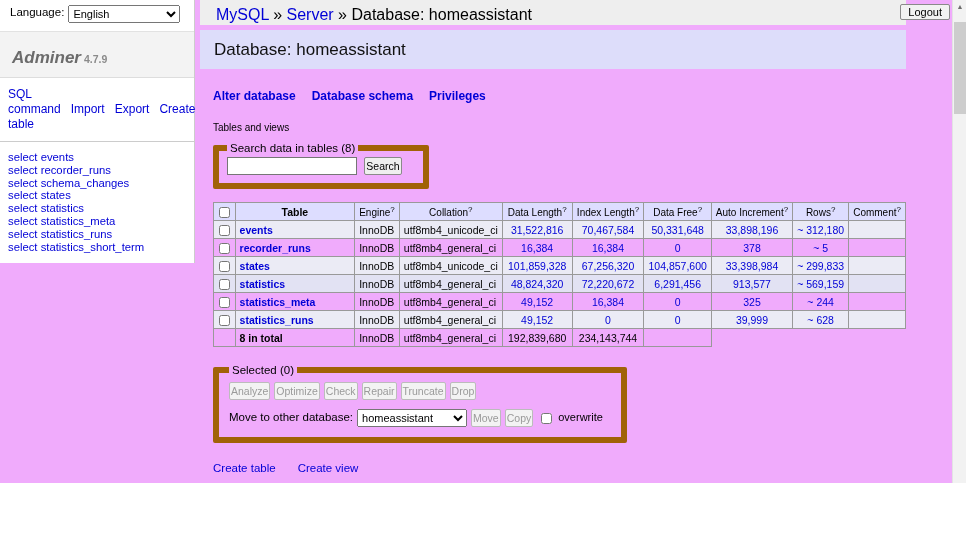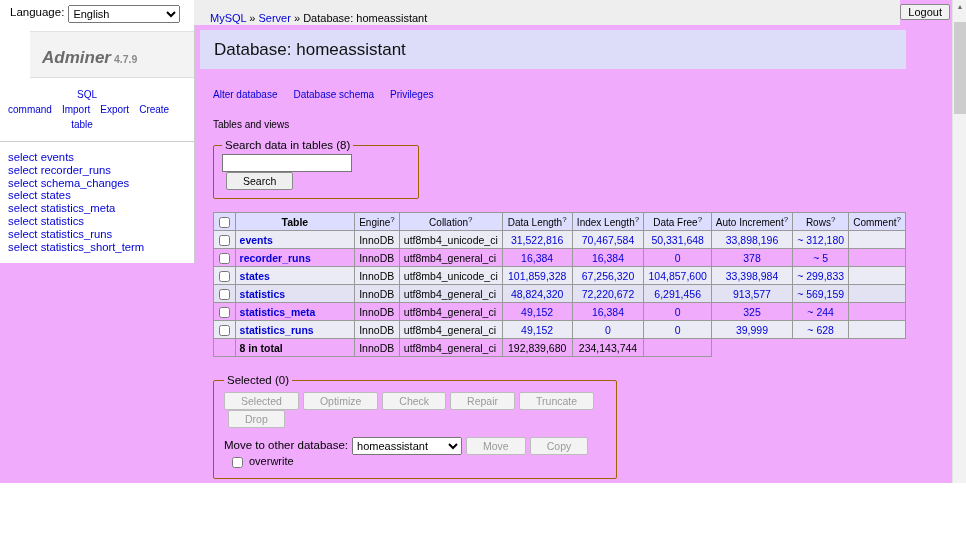--- a/index.html
+++ b/index.html
@@ -5,47 +5,47 @@
   * { margin:0; padding:0; }
   body { font-family:"Liberation Sans","DejaVu Sans",sans-serif; font-size:12px; color:#000; background:#fff; }
   .app { position:relative; width:966px; height:483px; overflow:hidden; background:#f0abfc; }
   a { color:#0000d6; text-decoration:none; cursor:pointer; }
 
   
   .sidebar { position:absolute; left:0; top:0; width:194px; border-right:1px solid #ccc; padding-bottom:6px; background:#fff; }
   .lang-row { height:25px; padding:5px 0 0 10px; box-sizing:border-box; }
   .lang-row label { font-size:11.5px; }
   .lang-row select { width:112px; height:18px; font-size:11px; margin-left:4px; vertical-align:top; }
-  .brand { margin-top:6px; background:#f3f3f3; border-top:1px solid #e2e2e2; border-bottom:1px solid #ddd; padding:9px 12px 8px;margin-left:30px; }
+  .brand { margin-top:6px; background:#f3f3f3; border-top:1px solid #e2e2e2; border-bottom:1px solid #ddd; padding:9px 12px 8px; }
   .brand-name { font-style:italic; font-size:17px; color:#6b6b6b; }
   .brand-ver { font-size:10.5px; color:#8a8a8a; margin-left:3px; }
   .db-row { margin:16px 0 0 8px; font-size:11.5px; }
   .db-row select { width:112px; height:18px; font-size:11px; margin-left:4px; }
   .actions-wrap { border-bottom:1px solid #ccc; padding:9px 0 9px 8px; }
-  .sidebar-actions { width:158px; line-height:15px; font-size:10px;text-align:center; }
+  .sidebar-actions { width:158px; line-height:15px; font-size:12px; }
   .sidebar-actions a { margin-right:10px; }
   .table-links { padding:9px 0 4px 8px; }
   .table-links a { display:block; font-size:11.3px; line-height:12.8px; white-space:nowrap; }
 
   
   .main { position:absolute; left:194px; top:0; width:758px; height:543px; }
-  .breadcrumb { width:706px; height:25px; box-sizing:border-box; background:#eee; padding:12px 0 0 16px; font-size:11px; }
+  .breadcrumb { margin-left:6px; width:706px; height:25px; box-sizing:border-box; background:#eee; padding:6px 0 0 16px; font-size:16px; }
   .breadcrumb .sep { color:#000; }
   .logout-btn { position:absolute; right:16px; top:4px; font-size:11px; padding:1px 7px; border:1px solid #8a8a8a; background:#f2f2f2; border-radius:2px; font-family:inherit; cursor:pointer; }
   .content { margin-left:6px; width:706px; }
   h2.page-title { margin-top:5px; background:#ddddfa; padding:10px 14px 9px; font-size:17px; font-weight:normal; color:#111; }
-  .db-links { margin:20px 0 0 13px; font-size:10px; }
+  .db-links { margin:20px 0 0 13px; font-size:12px;font-weight:bold; }
   .db-links a { margin-right:16px; }
   h3.section { margin:19px 0 0 13px; font-size:10px; font-weight:normal; color:#000; }
 
-  fieldset { border:1px solid #a16207; border-radius:2px; }
+  fieldset { border:6px solid #a16207; border-radius:2px; }
   .search-fs { margin:9px 0 0 13px; width:188px; padding:3px 8px 8px; }
   legend { font-size:11.5px; padding:0 3px; }
   .search-fs input[type=text] { width:128px; height:16px; border:1px solid #767676; font-size:11px; vertical-align:middle; }
-  .btn { font-size:10.5px; font-family:inherit; padding:2px 16px; border:1px solid #8a8a8a; background:#efefef; border-radius:2px; color:#000; cursor:pointer; margin-left:4px; vertical-align:middle; }
+  .btn { font-size:10.5px; font-family:inherit; padding:2px 1px; border:1px solid #8a8a8a; background:#efefef; border-radius:2px; color:#000; cursor:pointer; margin-left:4px; vertical-align:middle; }
   .btn:disabled { color:#9a9a9a; border-color:#bcbcbc; background:#f3f3f3; cursor:default; }
 
   
   table.db { border-collapse:collapse; margin:13px 0 0 13px; }
   table.db th, table.db td { border:1px solid #999; padding:2px 4px; height:13px; white-space:nowrap; font-weight:normal; }
   table.db thead th { background:#ddf; font-size:10px; text-align:center; }
   table.db thead th.bold { font-weight:bold; font-size:10.5px; }
   table.db thead th sup { font-size:8px; }
   table.db td { font-size:10.5px; }
   table.db th.name { text-align:left; font-size:10.5px; }
@@ -91,22 +91,22 @@
       <span class="brand-name">Adminer</span><span class="brand-ver">4.7.9</span>
     </h1>
     <div class="actions-wrap">
       <p class="sidebar-actions"><a href="#">SQL command</a><a href="#">Import</a><a href="#">Export</a><a href="#">Create table</a></p>
     </div>
     <nav class="table-links">
         <a href="#">select events</a>
         <a href="#">select recorder_runs</a>
         <a href="#">select schema_changes</a>
         <a href="#">select states</a>
+        <a href="#">select statistics</a>
         <a href="#">select statistics_meta</a>
-        <a href="#">select statistics</a>
         <a href="#">select statistics_runs</a>
         <a href="#">select statistics_short_term</a>
       </nav>
   </aside>
 
   <div class="main">
     <div class="breadcrumb"><a href="#">MySQL</a><span class="sep"> » </span><a href="#">Server</a><span class="sep"> » </span><span>Database: homeassistant</span></div>
     <div class="content">
       <h2 class="page-title">Database: homeassistant</h2>
       <p class="db-links"><a href="#">Alter database</a><a href="#">Database schema</a><a href="#">Privileges</a></p>
@@ -225,26 +225,27 @@
               <td class="txt">utf8mb4_general_ci</td>
               <td class="num">192,839,680</td>
               <td class="num">234,143,744</td>
               <td class="num"></td>
             </tr>
           </tbody>
       </table>
 
       <fieldset class="selected-fs">
         <legend>Selected (0)</legend>
-        <div class="sel-buttons"><button class="btn" disabled="">Selected</button><button class="btn" disabled="">Optimize</button><button class="btn" disabled="">Check</button><button class="btn" disabled="">Repair</button><button class="btn" disabled="">Truncate</button><button class="btn" disabled="">Drop</button></div>
+        <div class="sel-buttons"><button class="btn" disabled="">Analyze</button><button class="btn" disabled="">Optimize</button><button class="btn" disabled="">Check</button><button class="btn" disabled="">Repair</button><button class="btn" disabled="">Truncate</button><button class="btn" disabled="">Drop</button></div>
         <div class="move-row">
           <span>Move to other database:</span><select><option>homeassistant</option></select><span><button class="btn" disabled="">Move</button><button class="btn" disabled="">Copy</button></span><input type="checkbox" id="overwrite-cb" style=""><label for="overwrite-cb">overwrite</label>
         </div>
       </fieldset>
 
+      <p class="create-links"><a href="#">Create table</a><a href="#">Create view</a></p>
       <h3 class="section">Routines</h3>
 
     </div>
   </div>
 
   <button class="logout-btn">Logout</button>
 
   <div class="scrollbar">
     <div class="sb-arrow sb-up">▲</div>
     <div class="sb-thumb"></div>

